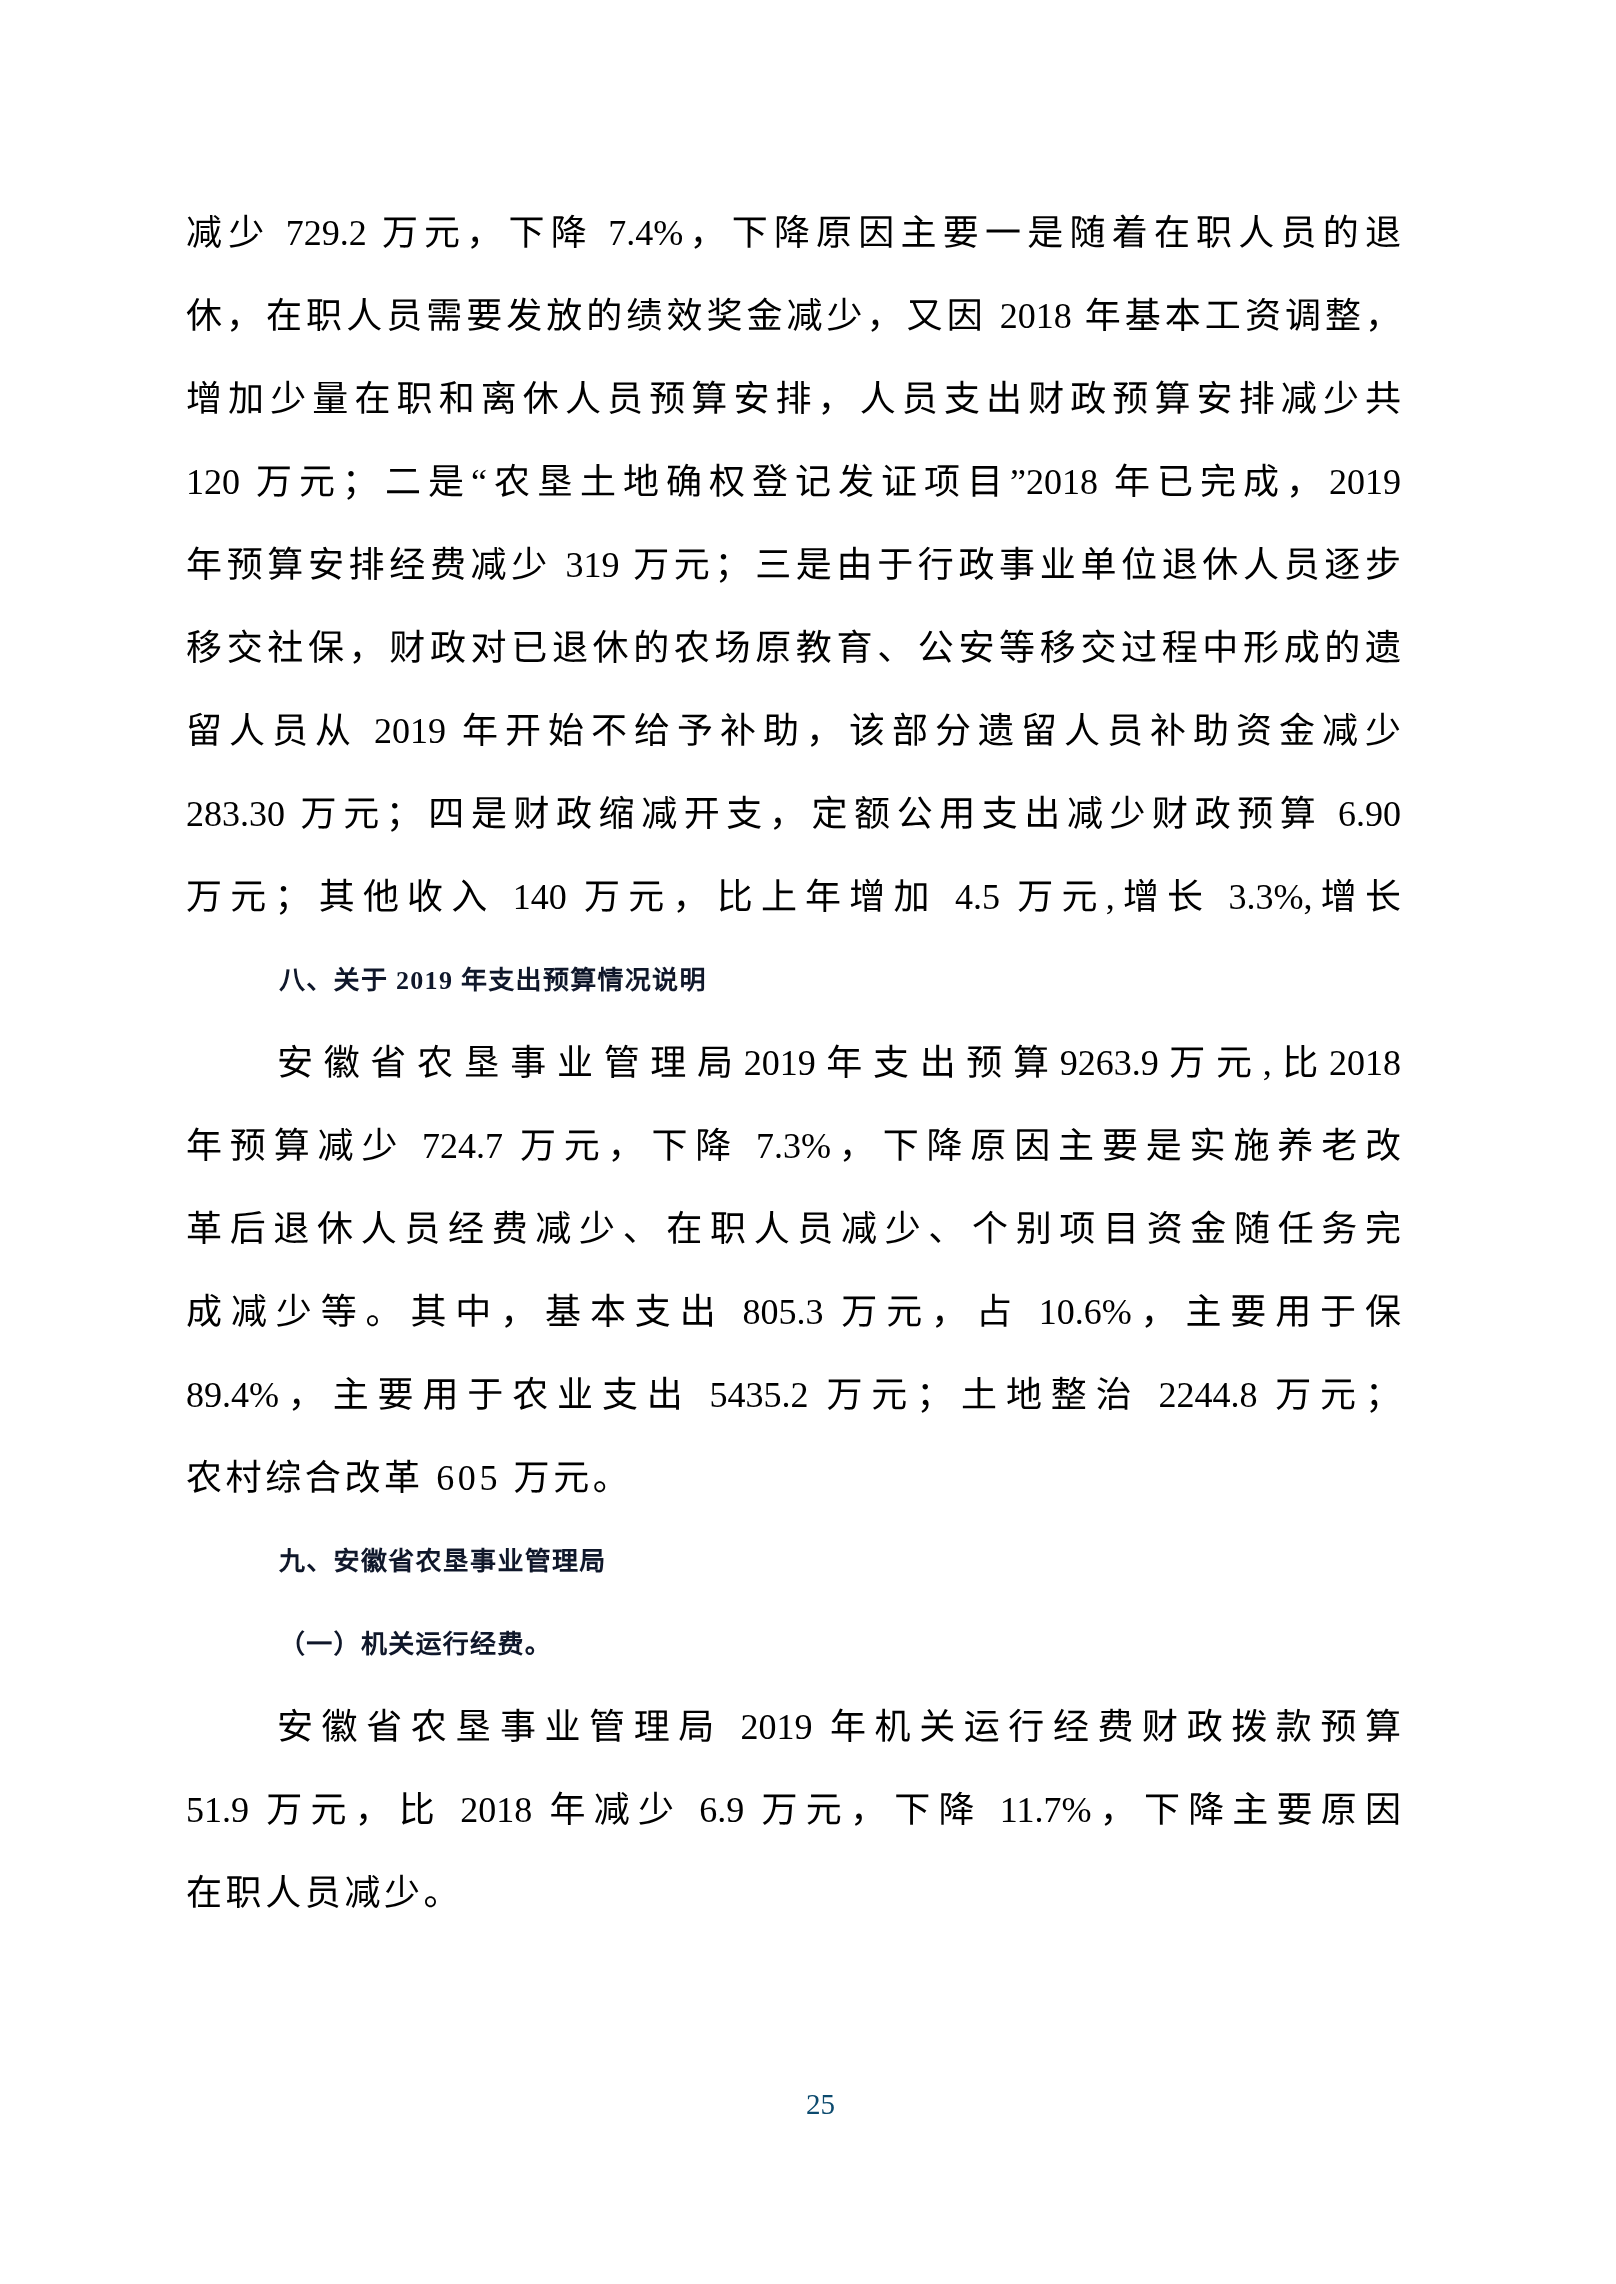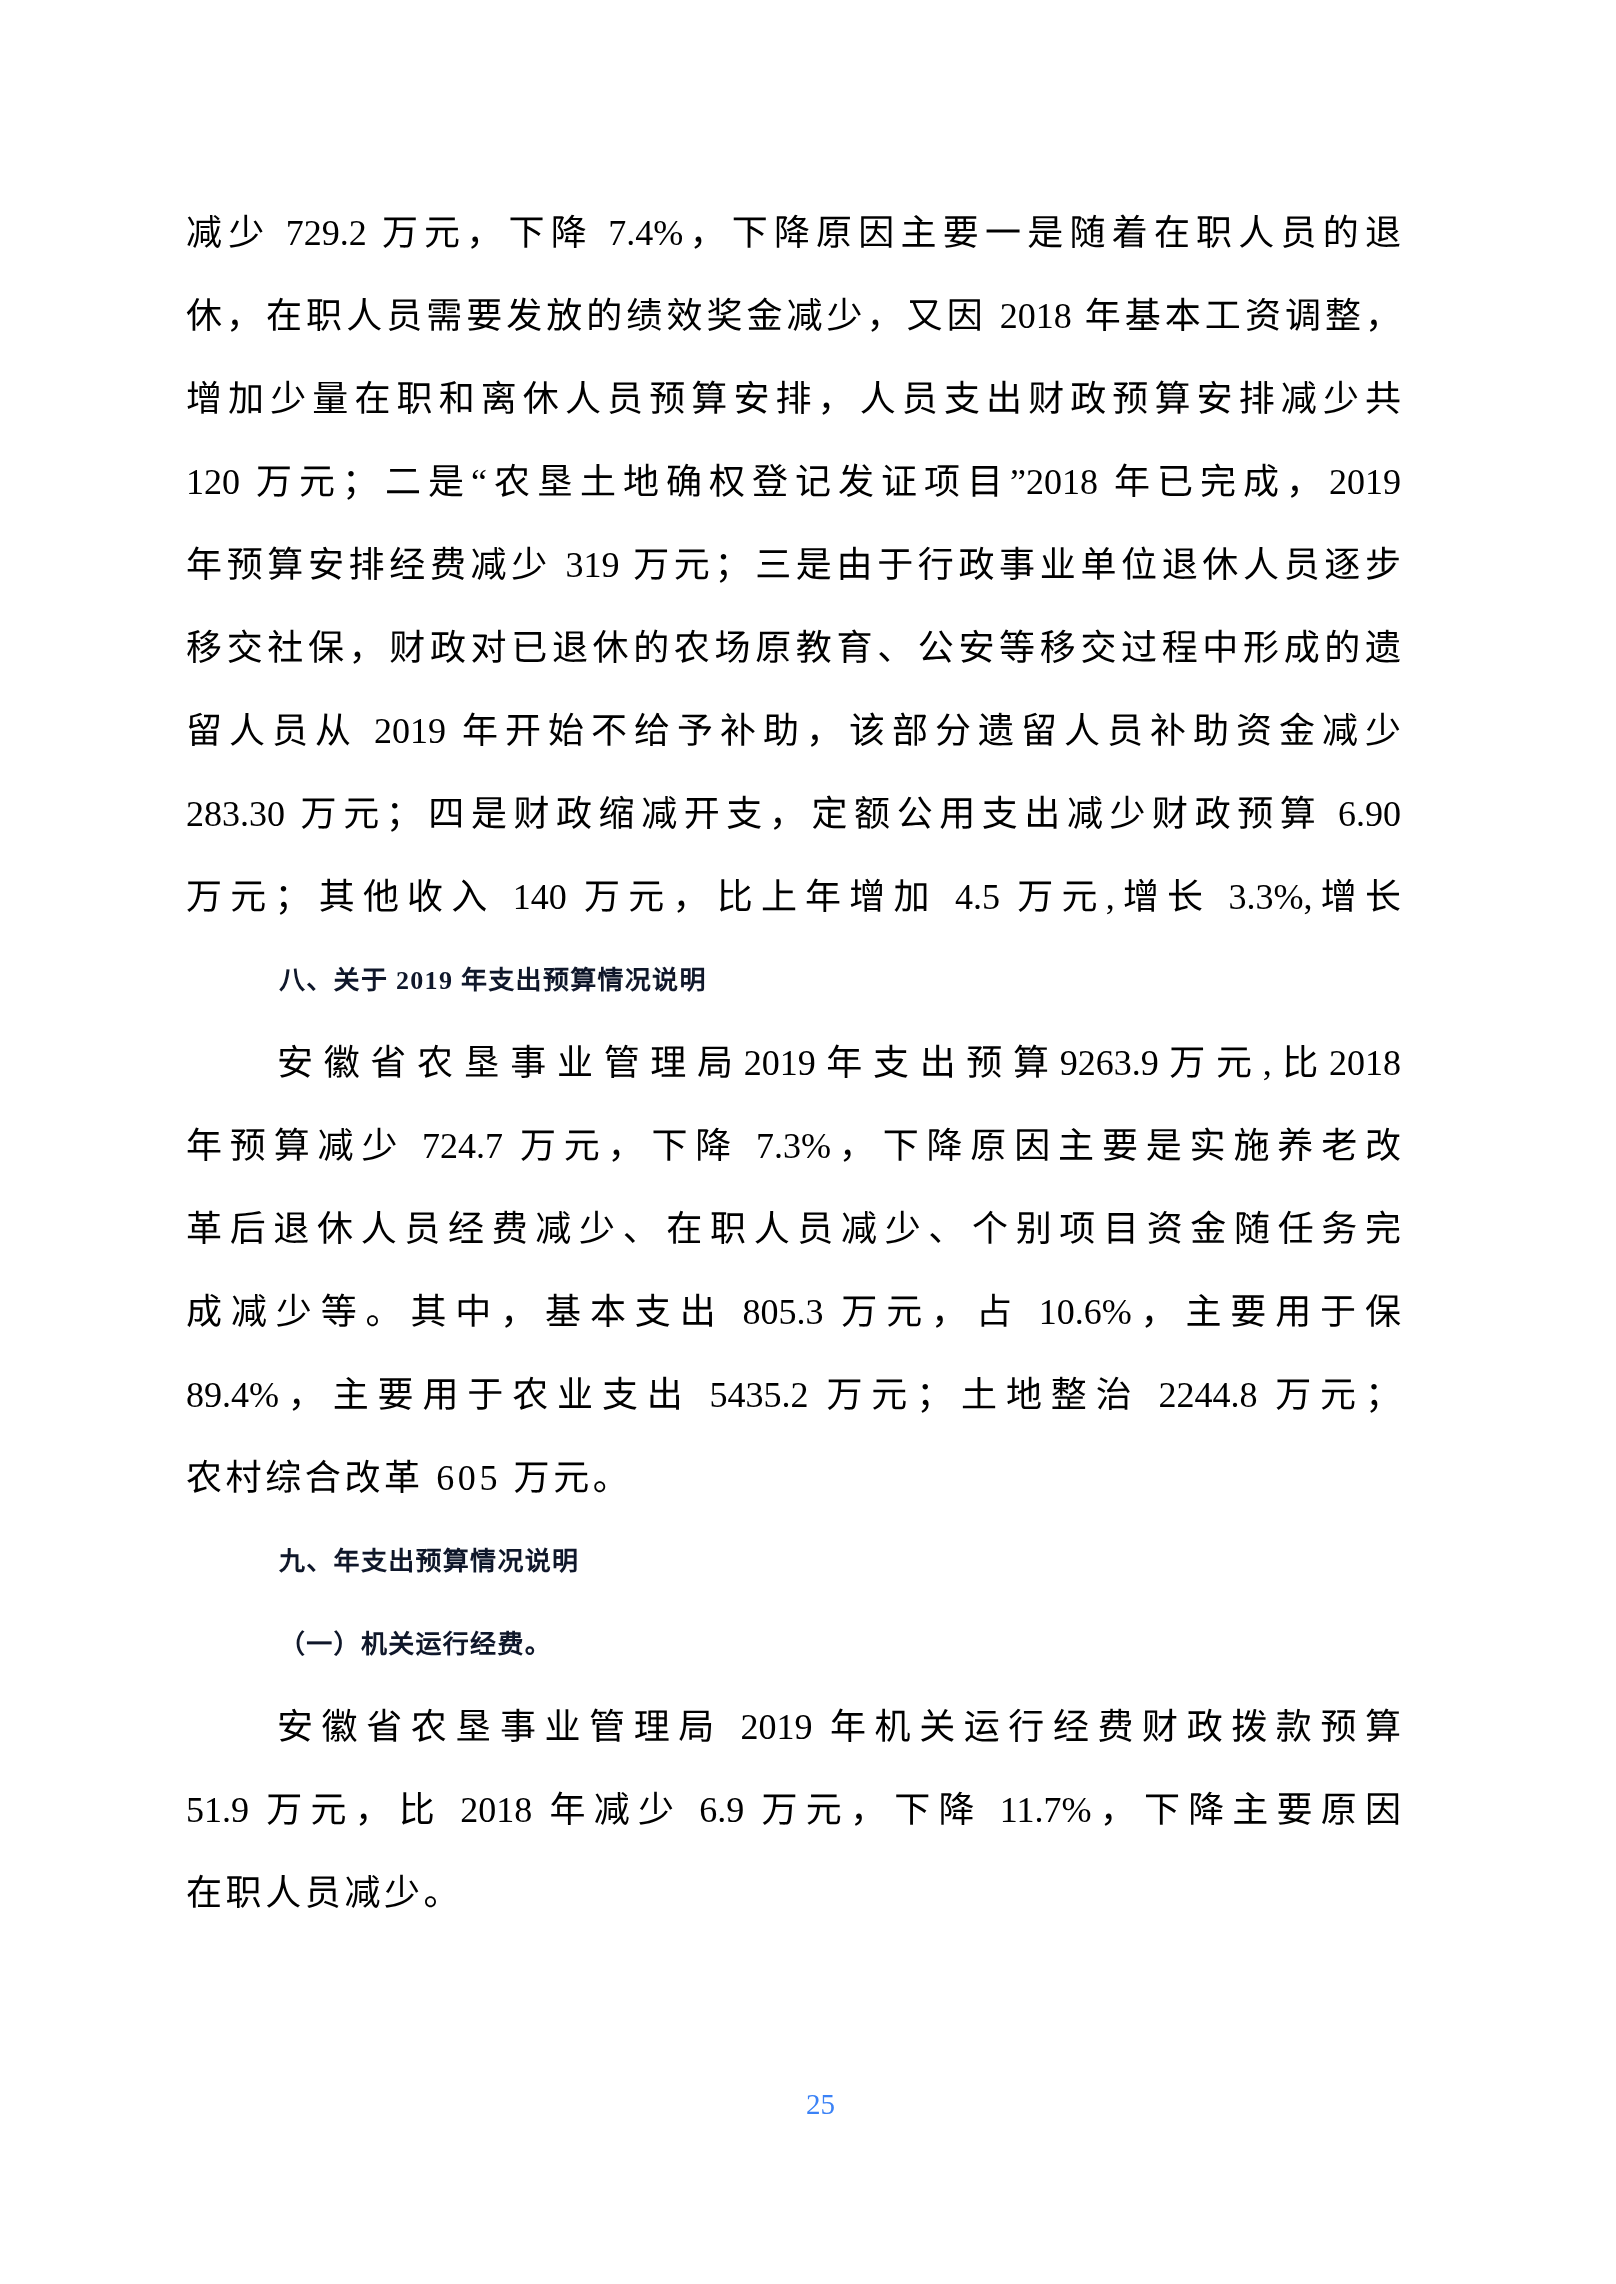--- a/index.html
+++ b/index.html
@@ -62,21 +62,21 @@
     position: absolute;
     top: 2075px;
     left: 0;
     width: 1616px;
     height: 59px;
     line-height: 59px;
     text-align: center;
   }
   .page-number {
     font-size: 29px;
-    color: #3b82f6;
+    color: #0c4a6e;
     margin-left: 25px;
   }
 </style>
 </head>
 <body>
 
 <div class="page">
   <main class="text-block">
 
     <p class="para">
@@ -95,21 +95,21 @@
 
     <p class="para">
       <span class="line indent">安徽省农垦事业管理局2019年支出预算9263.9万元,比2018</span>
       <span class="line">年预算减少 724.7 万元，下降 7.3%，下降原因主要是实施养老改</span>
       <span class="line">革后退休人员经费减少、在职人员减少、个别项目资金随任务完</span>
       <span class="line">成减少等。其中，基本支出 805.3 万元，占 10.6%，主要用于保</span>
       <span class="line">89.4%，主要用于农业支出 5435.2 万元；土地整治 2244.8 万元；</span>
       <span class="line last">农村综合改革 605 万元。</span>
     </p>
 
-    <h2 class="heading">九、年支出预算情况说明</h2>
+    <h2 class="heading">九、安徽省农垦事业管理局</h2>
 
     <h3 class="heading">（一）机关运行经费。</h3>
 
     <p class="para">
       <span class="line indent">安徽省农垦事业管理局 2019 年机关运行经费财政拨款预算</span>
       <span class="line">51.9 万元，比 2018 年减少 6.9 万元，下降 11.7%，下降主要原因</span>
       <span class="line last">在职人员减少。</span>
     </p>
 
   </main>

